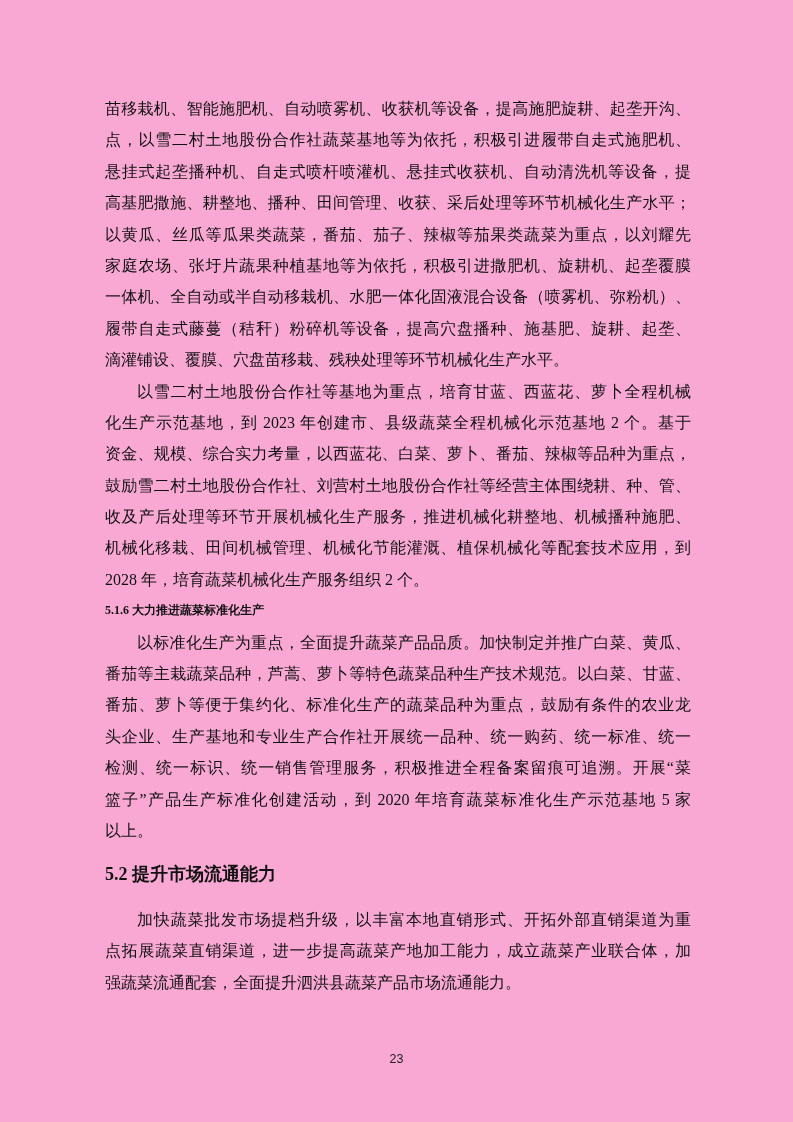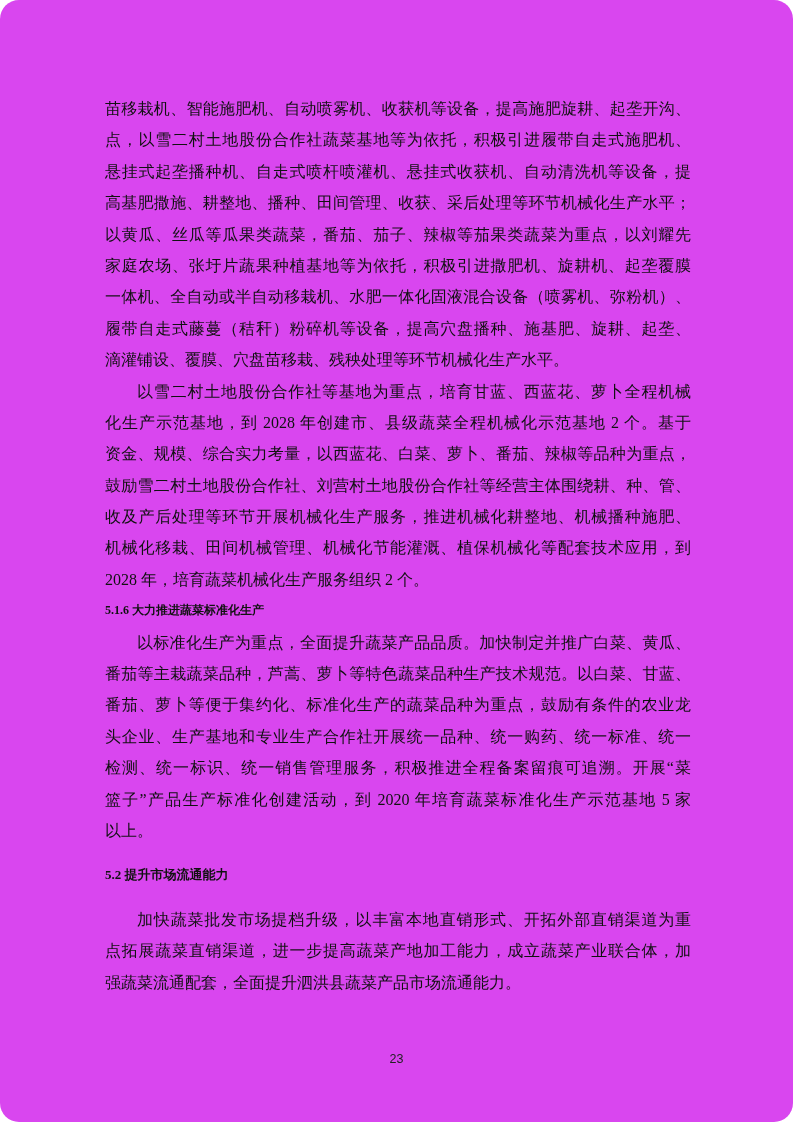--- a/index.html
+++ b/index.html
@@ -4,25 +4,24 @@
 <style>
   html, body {
     margin: 0;
     padding: 0;
     background: #ffffff;
   }
   .page {
     position: relative;
     width: 793px;
     height: 1122px;
-    background: #d946ef;
+    background: #f9a8d4;
     color: #111111;
     font-family: "Liberation Serif", serif;
     overflow: hidden;
-    border-radius: 19px;
   }
   .content {
     position: absolute;
     left: 105px;
     top: 93px;
     width: 586px;
     font-size: 16px;
     line-height: 31.4px;
   }
   .para { margin: 0; padding: 0; }
@@ -40,21 +39,21 @@
   .line.indent { text-indent: 2em; }
   .h3 {
     margin: 0;
     font-size: 12px;
     font-weight: bold;
     line-height: 31.4px;
     white-space: nowrap;
   }
   .h2 {
     margin: 13px 0;
-    font-size: 13px;
+    font-size: 18px;
     font-weight: bold;
     line-height: 31.4px;
     white-space: nowrap;
   }
   .pagenum {
     position: absolute;
     left: 0;
     right: 0;
     top: 1036px;
     text-align: center;
@@ -77,21 +76,21 @@
       <div class="line">高基肥撒施、耕整地、播种、田间管理、收获、采后处理等环节机械化生产水平；</div>
       <div class="line">以黄瓜、丝瓜等瓜果类蔬菜，番茄、茄子、辣椒等茄果类蔬菜为重点，以刘耀先</div>
       <div class="line">家庭农场、张圩片蔬果种植基地等为依托，积极引进撒肥机、旋耕机、起垄覆膜</div>
       <div class="line">一体机、全自动或半自动移栽机、水肥一体化固液混合设备（喷雾机、弥粉机）、</div>
       <div class="line">履带自走式藤蔓（秸秆）粉碎机等设备，提高穴盘播种、施基肥、旋耕、起垄、</div>
       <div class="line last">滴灌铺设、覆膜、穴盘苗移栽、残秧处理等环节机械化生产水平。</div>
     </div>
 
     <div class="para">
       <div class="line indent">以雪二村土地股份合作社等基地为重点，培育甘蓝、西蓝花、萝卜全程机械</div>
-      <div class="line">化生产示范基地，到 2028 年创建市、县级蔬菜全程机械化示范基地 2 个。基于</div>
+      <div class="line">化生产示范基地，到 2023 年创建市、县级蔬菜全程机械化示范基地 2 个。基于</div>
       <div class="line">资金、规模、综合实力考量，以西蓝花、白菜、萝卜、番茄、辣椒等品种为重点，</div>
       <div class="line">鼓励雪二村土地股份合作社、刘营村土地股份合作社等经营主体围绕耕、种、管、</div>
       <div class="line">收及产后处理等环节开展机械化生产服务，推进机械化耕整地、机械播种施肥、</div>
       <div class="line">机械化移栽、田间机械管理、机械化节能灌溉、植保机械化等配套技术应用，到</div>
       <div class="line last">2028 年，培育蔬菜机械化生产服务组织 2 个。</div>
     </div>
 
     <h3 class="h3">5.1.6 大力推进蔬菜标准化生产</h3>
 
     <div class="para">

